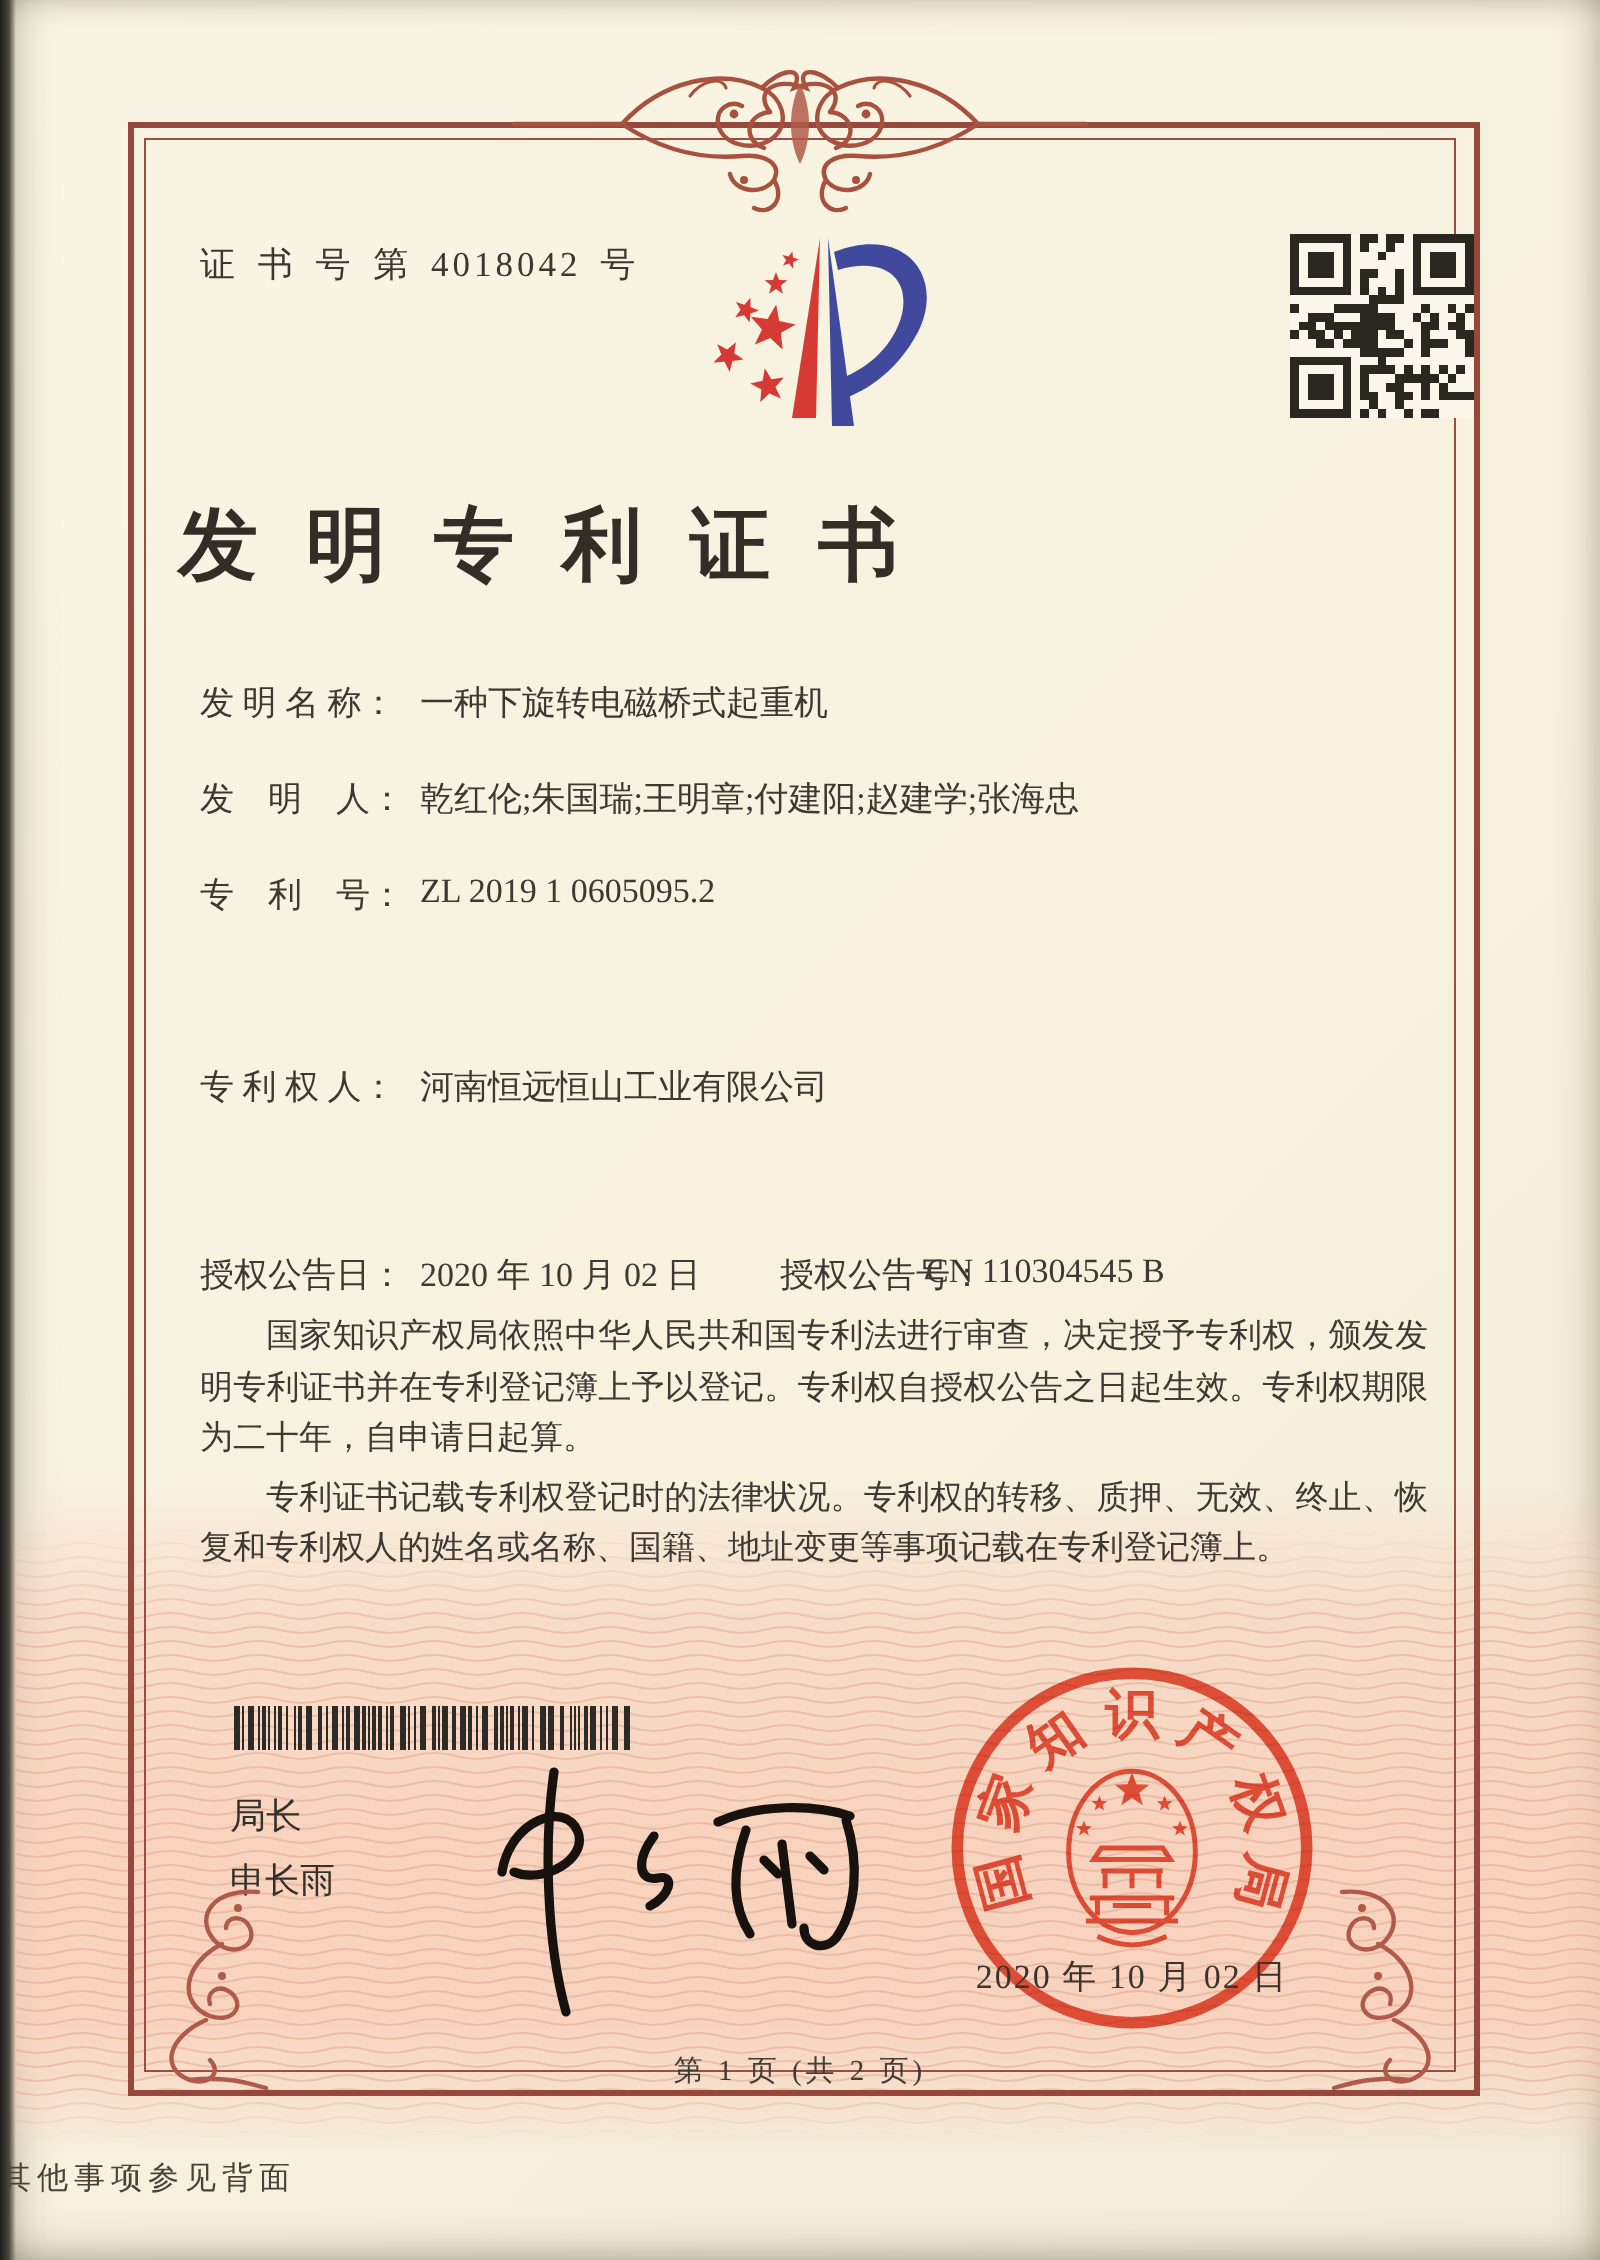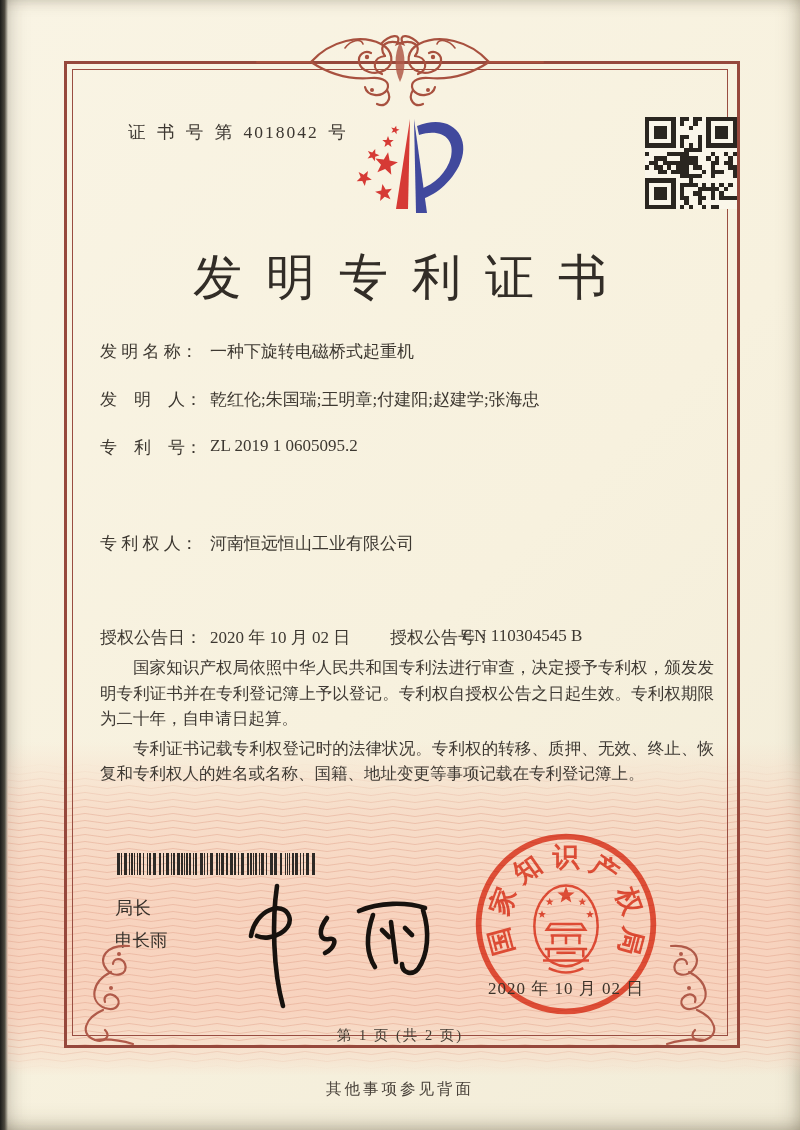--- a/index.html
+++ b/index.html
@@ -35,25 +35,25 @@
   #frame-outer{
     left:64px;top:61px;width:670px;height:981px;
     border:3px solid #96483c;
   }
   #frame-inner{
     left:72px;top:69px;width:654px;height:965px;
     border:1px solid #9a4d41;
   }
   #cert-number{
     left:100px;top:120px;font-size:17.5px;color:#3c3731;
-    letter-spacing:2px;word-spacing:3px;margin-left:28px;
+    letter-spacing:2px;word-spacing:3px;
   }
   #doc-title{
-    left:65px;top:245px;width:670px;text-align:center;
-    font-size:49px;font-weight:400;color:#322d27;
+    left:65px;top:245px;width:670px;text-align:left;
+    font-size:40px;font-weight:700;color:#322d27;
     letter-spacing:24px;text-indent:24px;
   }
   .field-row{position:absolute;left:100px;width:616px;height:30px;font-size:17px;color:#3d3831;}
   .field-label{position:absolute;left:0;white-space:pre;}
   .field-value{position:absolute;left:110px;white-space:pre;}
   .field-label2{position:absolute;left:290px;white-space:pre;}
   .field-value2{position:absolute;left:363px;white-space:pre;}
   #paragraphs{
     left:100px;top:655px;width:614px;font-size:16.5px;line-height:25.5px;
     color:#3e3933;text-align:justify;
@@ -63,21 +63,21 @@
   #issuer-name{left:115px;top:928px;font-size:17.5px;color:#36302a;}
   #seal-date{
     left:470px;top:977px;width:192px;text-align:center;
     font-size:17px;color:#3c332a;letter-spacing:1px;z-index:6;
   }
   #page-indicator{
     left:65px;top:1026px;width:670px;text-align:center;
     font-size:14.5px;color:#443d34;letter-spacing:2px;
   }
   #back-note{
-    left:0;top:1079px;width:800px;text-align:center;
+    left:0;top:1079px;width:800px;
     font-size:15.5px;color:#49423a;letter-spacing:3px;
   }
   svg{display:block;}
   #official-seal{mix-blend-mode:multiply;z-index:5;}
 </style>
 </head>
 <body>
 
 <div id="paper">
 

